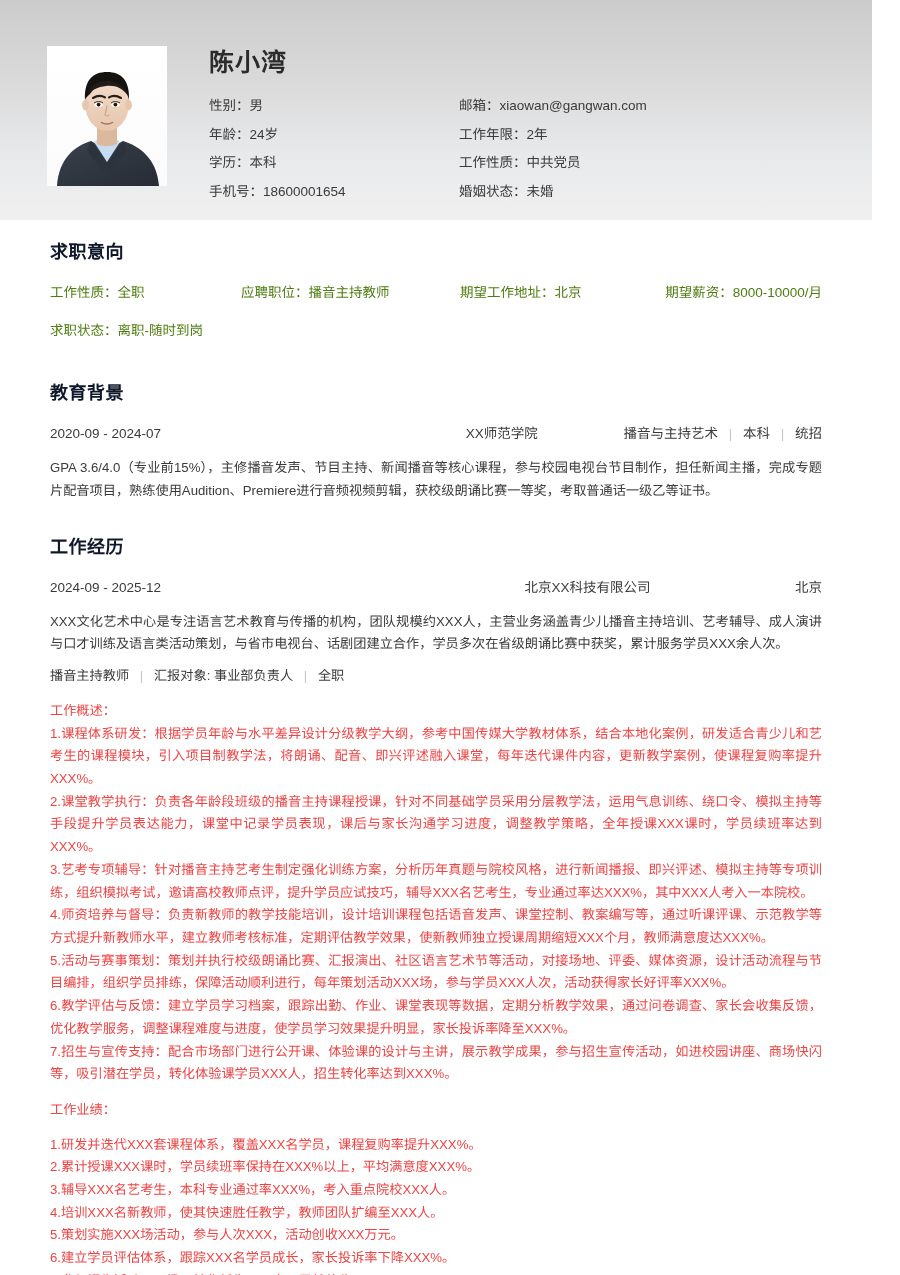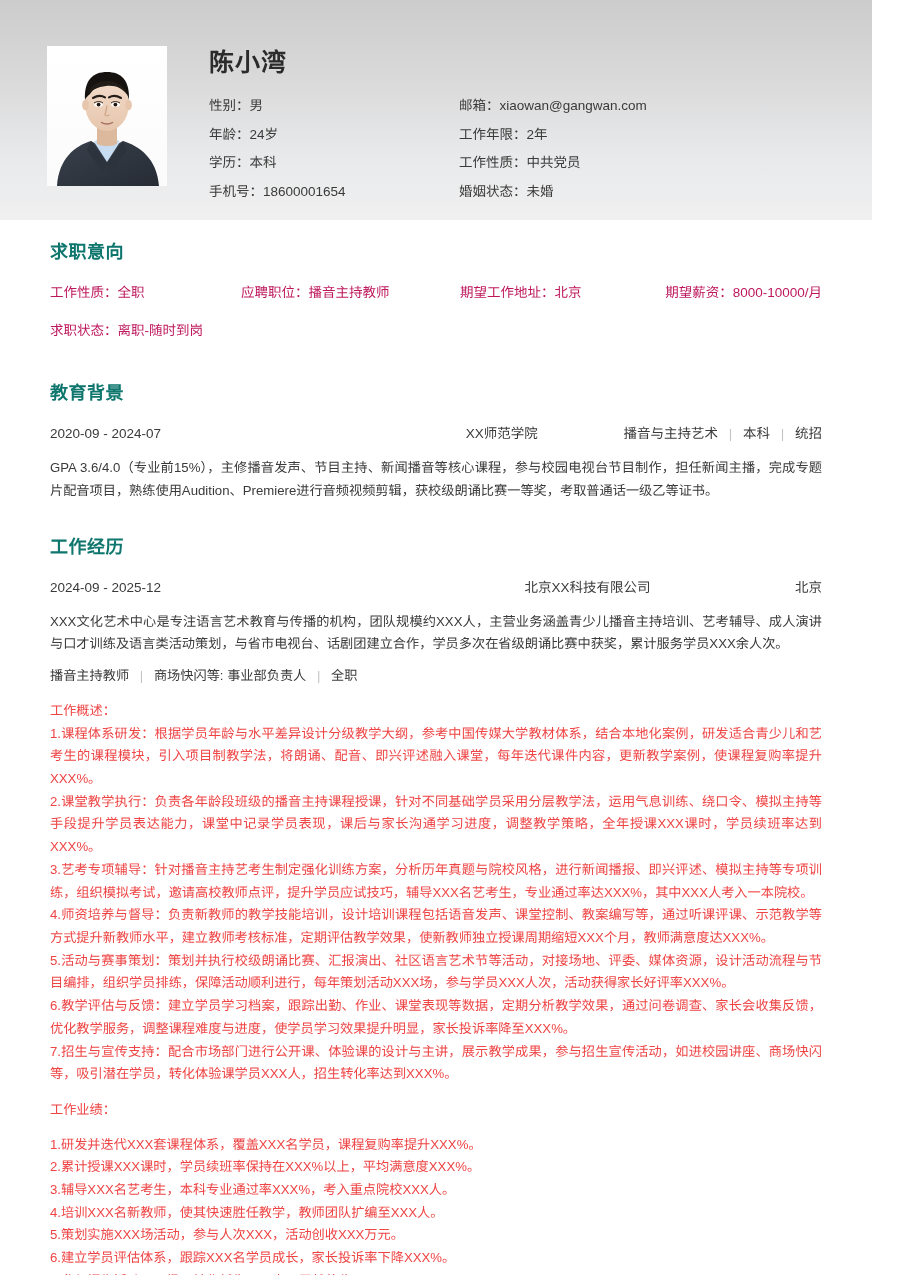--- a/index.html
+++ b/index.html
@@ -71,31 +71,31 @@
   .info-item .val { color: #3a3a3a; }
 
   
   .content {
     padding: 0 50px;
   }
   .section { padding-top: 22px; }
   .section-title {
     font-size: 18px;
     font-weight: bold;
-    color: #0f766e;
+    color: #0f172a;
     letter-spacing: 0.5px;
     margin: 0 0 20px 0;
     line-height: 1.2;
   }
 
   
   .intent-row {
     display: flex;
     font-size: 13.5px;
-    color: #be185d;
+    color: #4d7c0f;
     margin-bottom: 20px;
     line-height: 1.4;
   }
   .intent-cell { white-space: nowrap; }
   .intent-cell.c1 { width: 205px; }
   .intent-cell.c2 { width: 235px; }
   .intent-cell.c3 { width: 220px; }
   .intent-cell.c4 { width: auto; }
 
   
@@ -264,21 +264,21 @@
         <div class="exp-date">2024-09 - 2025-12</div>
         <div class="exp-org">北京XX科技有限公司</div>
         <div class="exp-meta">北京</div>
       </div>
 
       <p class="para tight">XXX文化艺术中心是专注语言艺术教育与传播的机构，团队规模约XXX人，主营业务涵盖青少儿播音主持培训、艺考辅导、成人演讲与口才训练及语言类活动策划，与省市电视台、话剧团建立合作，学员多次在省级朗诵比赛中获奖，累计服务学员XXX余人次。</p>
 
       <div class="meta-line">
         <span>播音主持教师</span>
         <span class="sep">|</span>
-        <span>商场快闪等: 事业部负责人</span>
+        <span>汇报对象: 事业部负责人</span>
         <span class="sep">|</span>
         <span>全职</span>
       </div>
 
       <p class="block" style="margin:0">工作概述：</p>
       <p class="block" style="margin-top:0">1.课程体系研发：根据学员年龄与水平差异设计分级教学大纲，参考中国传媒大学教材体系，结合本地化案例，研发适合青少儿和艺考生的课程模块，引入项目制教学法，将朗诵、配音、即兴评述融入课堂，每年迭代课件内容，更新教学案例，使课程复购率提升XXX%。
 2.课堂教学执行：负责各年龄段班级的播音主持课程授课，针对不同基础学员采用分层教学法，运用气息训练、绕口令、模拟主持等手段提升学员表达能力，课堂中记录学员表现，课后与家长沟通学习进度，调整教学策略，全年授课XXX课时，学员续班率达到XXX%。
 3.艺考专项辅导：针对播音主持艺考生制定强化训练方案，分析历年真题与院校风格，进行新闻播报、即兴评述、模拟主持等专项训练，组织模拟考试，邀请高校教师点评，提升学员应试技巧，辅导XXX名艺考生，专业通过率达XXX%，其中XXX人考入一本院校。
 4.师资培养与督导：负责新教师的教学技能培训，设计培训课程包括语音发声、课堂控制、教案编写等，通过听课评课、示范教学等方式提升新教师水平，建立教师考核标准，定期评估教学效果，使新教师独立授课周期缩短XXX个月，教师满意度达XXX%。
 5.活动与赛事策划：策划并执行校级朗诵比赛、汇报演出、社区语言艺术节等活动，对接场地、评委、媒体资源，设计活动流程与节目编排，组织学员排练，保障活动顺利进行，每年策划活动XXX场，参与学员XXX人次，活动获得家长好评率XXX%。

